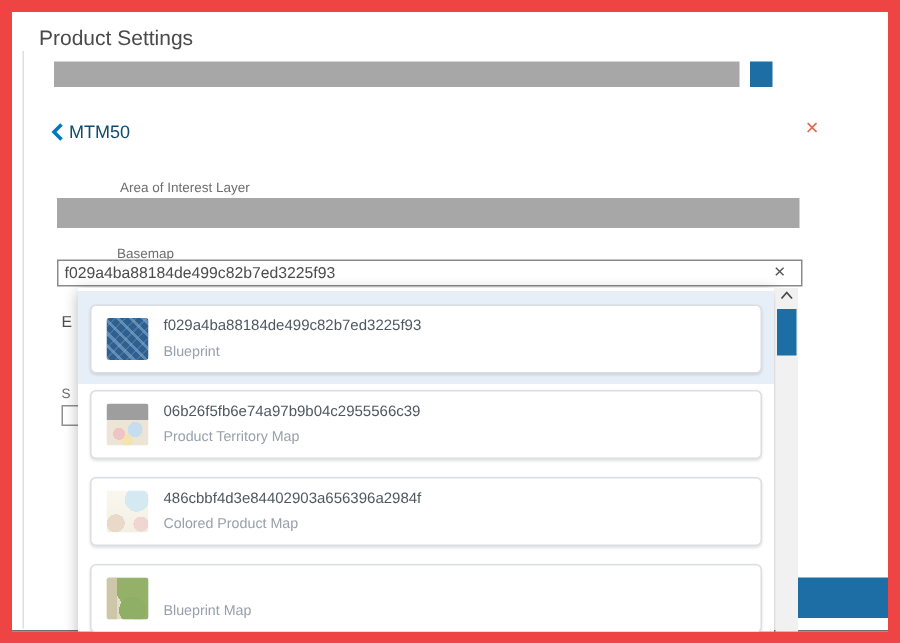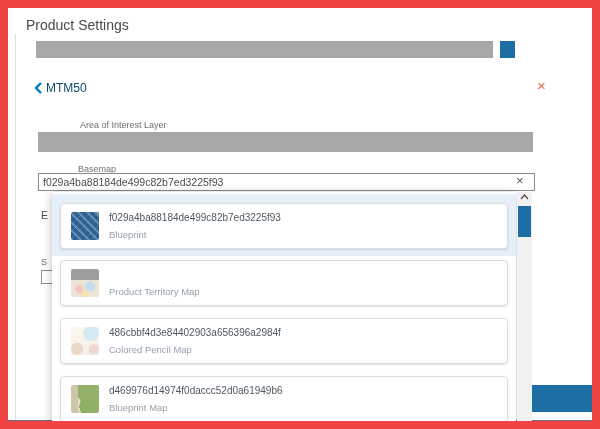--- a/index.html
+++ b/index.html
@@ -136,34 +136,34 @@
         <div class="dd-row pos-0 selected">
     <div class="dd-card">
       <div class="thumb thumb-blueprint"></div>
       <div class="dd-id">f029a4ba88184de499c82b7ed3225f93</div>
       <div class="dd-name">Blueprint</div>
     </div>
   </div>
         <div class="dd-row pos-1">
     <div class="dd-card">
       <div class="thumb thumb-charted"></div>
+      <div class="dd-id">06b26f5fb6e74a97b9b04c2955566c39</div>
       <div class="dd-name">Product Territory Map</div>
     </div>
   </div>
         <div class="dd-row pos-2">
     <div class="dd-card">
       <div class="thumb thumb-pencil"></div>
       <div class="dd-id">486cbbf4d3e84402903a656396a2984f</div>
-      <div class="dd-name">Colored Pencil Map</div>
+      <div class="dd-name">Colored Product Map</div>
     </div>
   </div>
         <div class="dd-row pos-3">
     <div class="dd-card">
       <div class="thumb thumb-community"></div>
-      <div class="dd-id">d469976d14974f0daccc52d0a61949b6</div>
       <div class="dd-name">Blueprint Map</div>
     </div>
   </div>
       </div>
     <div class="dd-partial-card"></div>
   </div>
 
   <div class="abs dd-scrollbar">
     <span class="dd-scroll-up">
       <svg class="icon-svg" width="9" height="6" viewBox="0 0 9 6">

